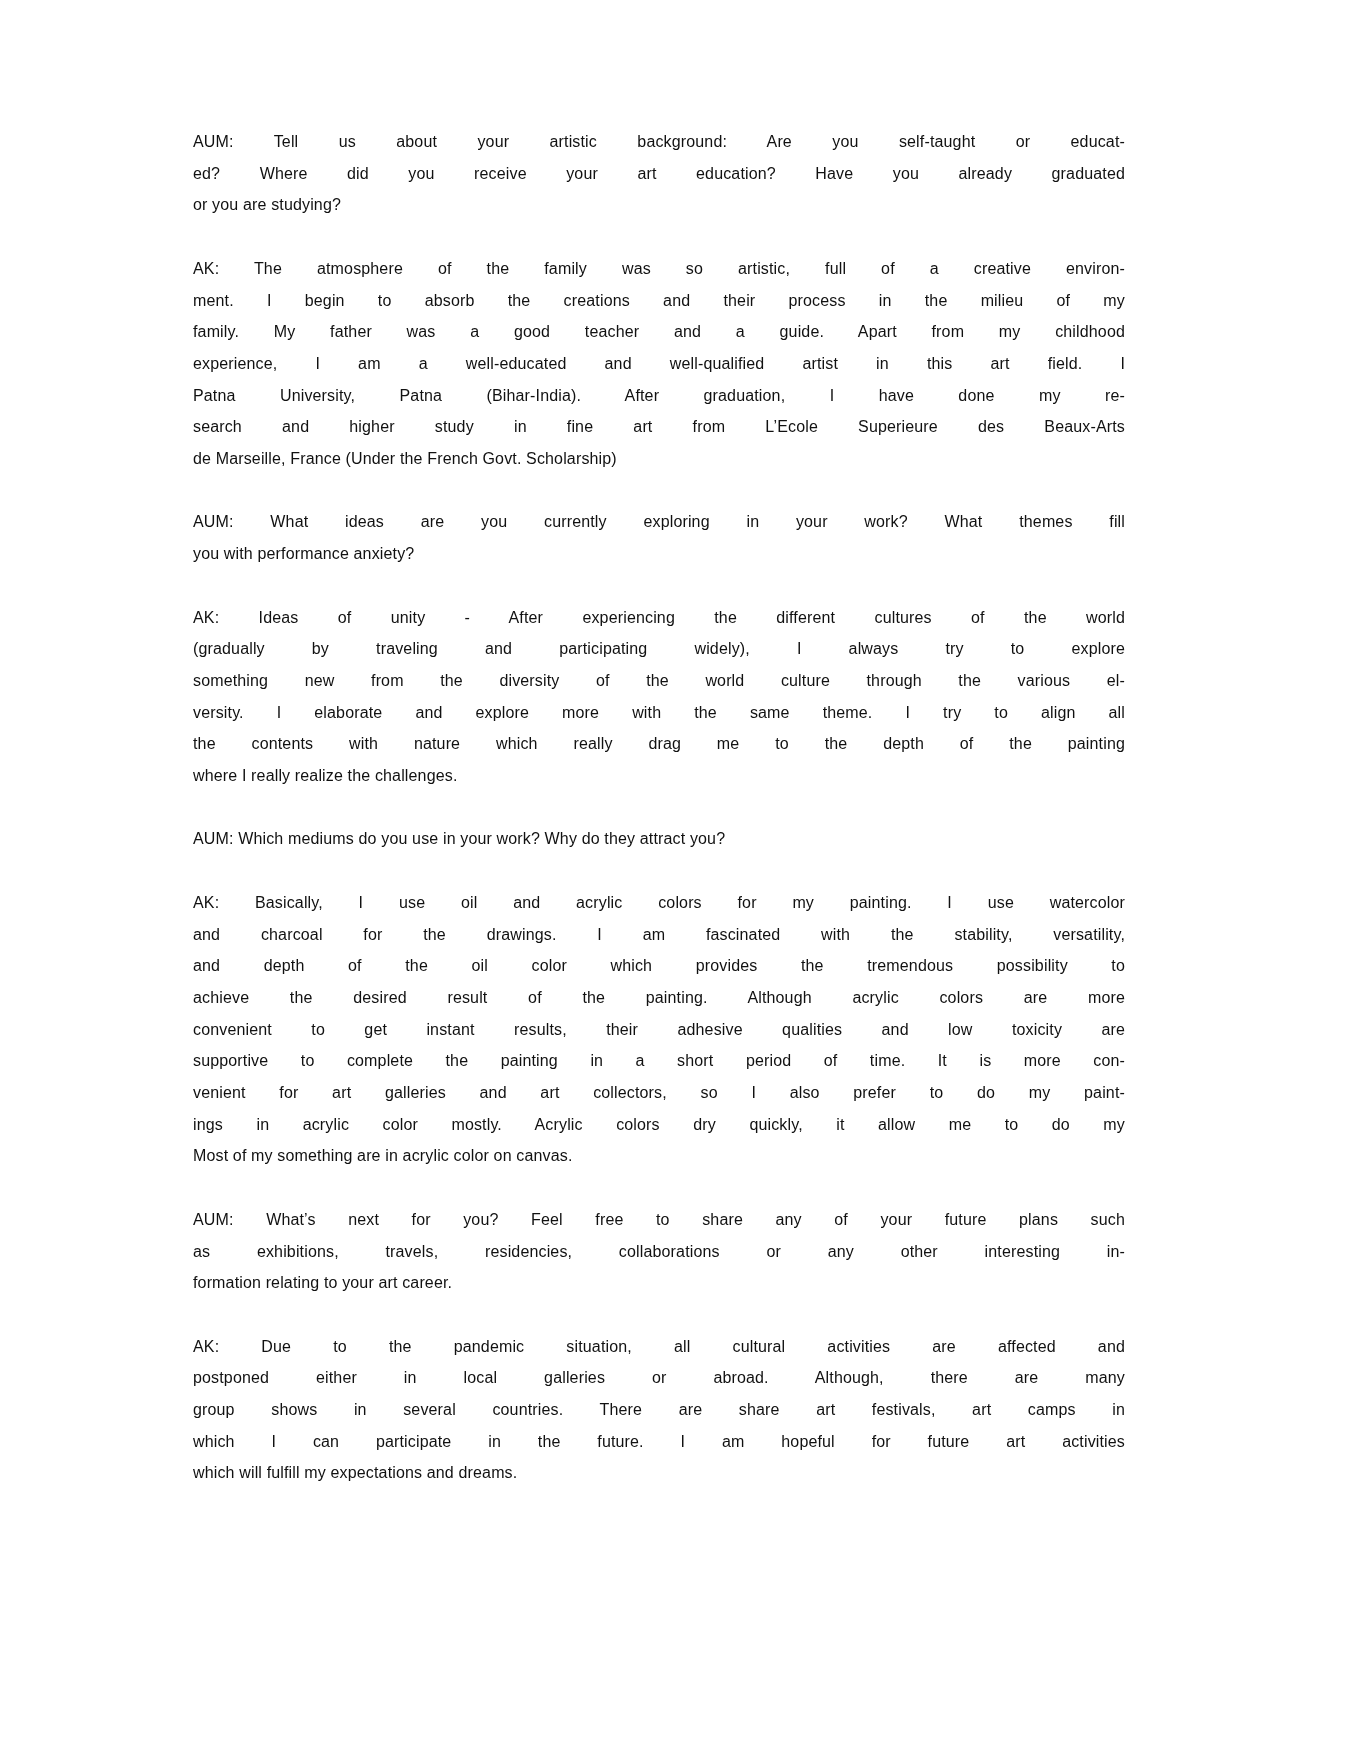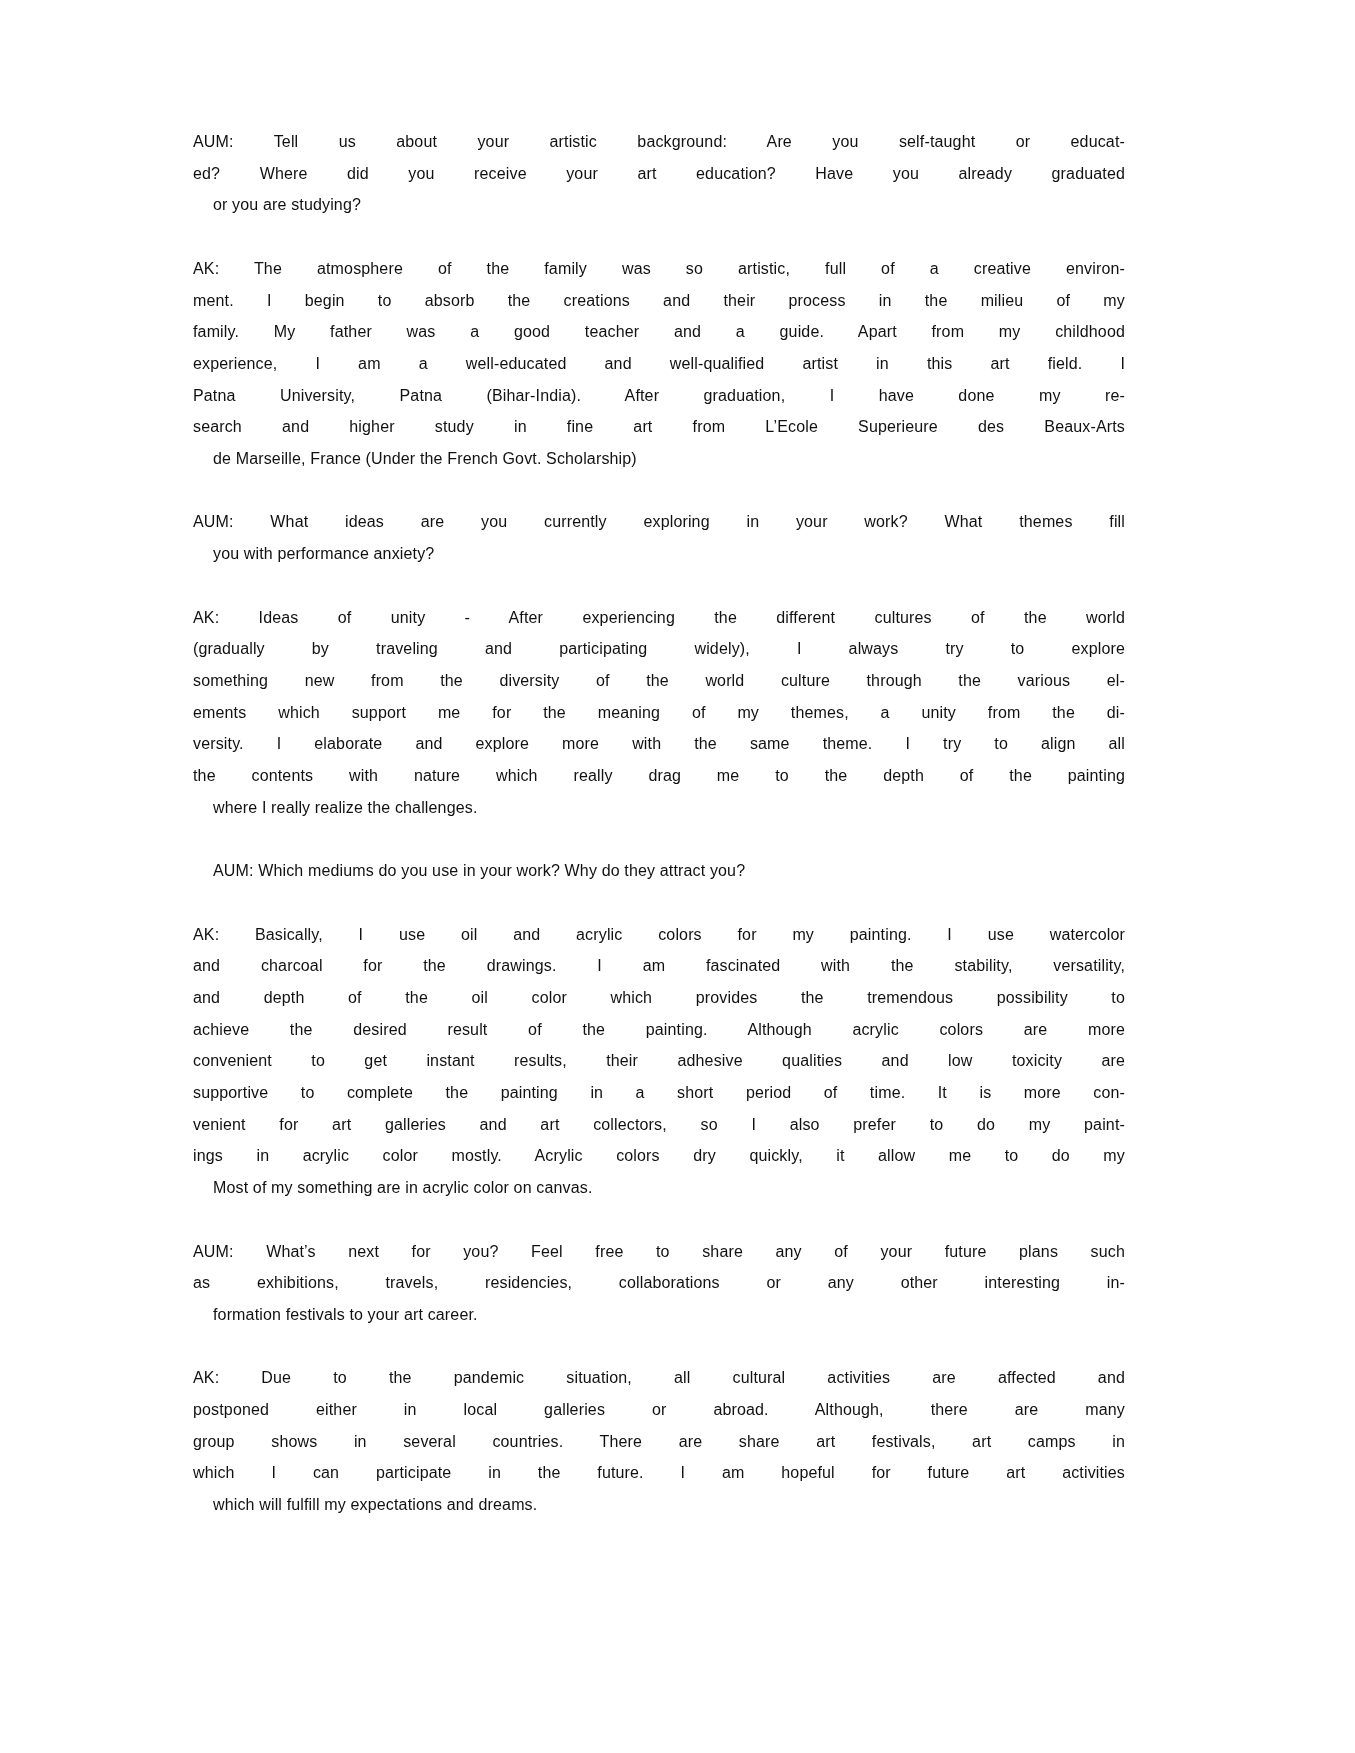--- a/index.html
+++ b/index.html
@@ -32,21 +32,20 @@
     }
     .line {
       display: block;
       text-align: justify;
       text-align-last: justify;
       white-space: nowrap;
       overflow: hidden;
     }
     .line.last {
       text-align-last: left;
-      margin-left: 20px;
     }
   </style>
 </head>
 <body>
 
 <div class="page">
 
   <p class="para">
     <span class="line">AUM: Tell us about your artistic background: Are you self-taught or educat-</span>
     <span class="line">ed? Where did you receive your art education? Have you already graduated</span>
@@ -65,21 +64,20 @@
 
   <p class="para">
     <span class="line">AUM: What ideas are you currently exploring in your work? What themes fill</span>
     <span class="line last">you with performance anxiety?</span>
   </p>
 
   <p class="para">
     <span class="line">AK: Ideas of unity - After experiencing the different cultures of the world</span>
     <span class="line">(gradually by traveling and participating widely), I always try to explore</span>
     <span class="line">something new from the diversity of the world culture through the various el-</span>
-    <span class="line">ements which support me for the meaning of my themes, a unity from the di-</span>
     <span class="line">versity. I elaborate and explore more with the same theme. I try to align all</span>
     <span class="line">the contents with nature which really drag me to the depth of the painting</span>
     <span class="line last">where I really realize the challenges.</span>
   </p>
 
   <p class="para">
     <span class="line last">AUM: Which mediums do you use in your work? Why do they attract you?</span>
   </p>
 
   <p class="para">
@@ -90,21 +88,21 @@
     <span class="line">convenient to get instant results, their adhesive qualities and low toxicity are</span>
     <span class="line">supportive to complete the painting in a short period of time. It is more con-</span>
     <span class="line">venient for art galleries and art collectors, so I also prefer to do my paint-</span>
     <span class="line">ings in acrylic color mostly. Acrylic colors dry quickly, it allow me to do my</span>
     <span class="line last">Most of my something are in acrylic color on canvas.</span>
   </p>
 
   <p class="para">
     <span class="line">AUM: What’s next for you? Feel free to share any of your future plans such</span>
     <span class="line">as exhibitions, travels, residencies, collaborations or any other interesting in-</span>
-    <span class="line last">formation festivals to your art career.</span>
+    <span class="line last">formation relating to your art career.</span>
   </p>
 
   <p class="para">
     <span class="line">AK: Due to the pandemic situation, all cultural activities are affected and</span>
     <span class="line">postponed either in local galleries or abroad. Although, there are many</span>
     <span class="line">group shows in several countries. There are share art festivals, art camps in</span>
     <span class="line">which I can participate in the future. I am hopeful for future art activities</span>
     <span class="line last">which will fulfill my expectations and dreams.</span>
   </p>
 

